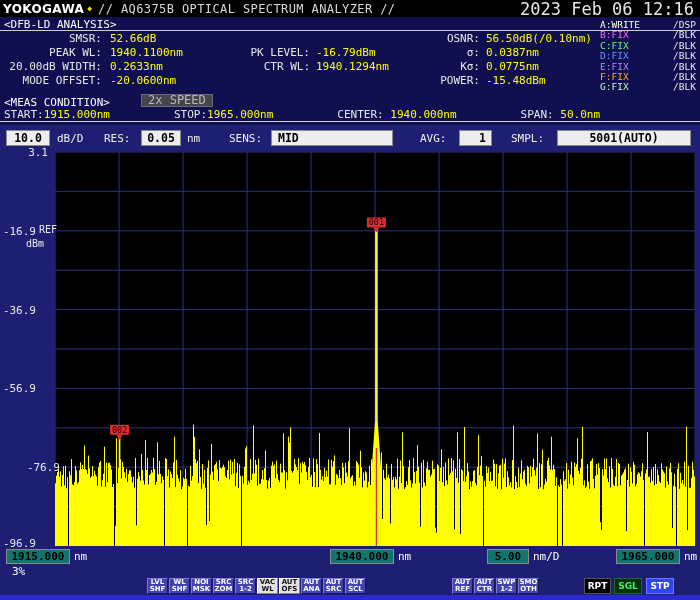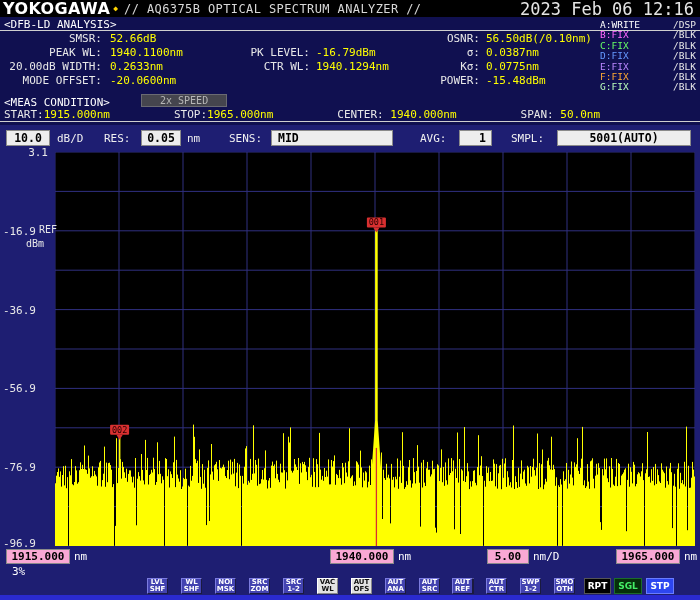--- a/index.html
+++ b/index.html
@@ -2,21 +2,21 @@
 <html><head>
 <meta charset="utf-8">
 <style>
   *{margin:0;padding:0;box-sizing:border-box}
   html,body{width:700px;height:600px;overflow:hidden;background:#000}
   body{font-family:"DejaVu Sans Mono",monospace}
   .screen{position:relative;width:700px;height:600px;background:#1e1e72;color:#e8e8e8}
 
   
   .titlebar{position:absolute;top:0;left:0;width:700px;height:17px;background:#000;display:flex;align-items:center}
-  .logo{font-family:"DejaVu Sans",sans-serif;font-weight:bold;font-size:16px;color:#fff;margin-left:3px;letter-spacing:.4px}
+  .logo{font-family:"DejaVu Sans",sans-serif;font-weight:bold;font-size:12px;color:#fff;margin-left:3px;letter-spacing:.4px}
   .diamond{color:#ffd400;font-size:8px;margin:0 6px 0 3px}
   .tb-title{font-size:12px;color:#d8d8d8;letter-spacing:.4px}
   .tb-date{margin-left:auto;margin-right:6px;font-size:17px;color:#e5e5e5}
 
   
   .toppanel{position:absolute;top:17px;left:0;width:700px;height:108px;background:#101050}
   .an-header{position:absolute;top:1px;left:4px;font-size:11px;color:#fff}
   .hline{position:absolute;left:0;width:700px;height:1px;background:#cfcfcf}
   .hline-top{top:13px}
   .hline-bottom{top:104px}
@@ -25,21 +25,21 @@
   .an-row .c1l{width:100px;text-align:right;color:#e8e8e8}
   .an-row .c1v{width:130px;padding-left:8px;color:#ffff00}
   .an-row .c2l{width:78px;text-align:right;color:#e8e8e8}
   .an-row .c2v{width:118px;padding-left:6px;color:#ffff00}
   .an-row .c3l{width:52px;text-align:right;color:#e8e8e8}
   .an-row .c3v{padding-left:6px;color:#ffff00}
   #trace-list{position:absolute;top:3px;right:4px;width:96px}
   .trace-row{display:flex;justify-content:space-between;height:10.4px;line-height:10.4px;font-size:9.5px}
   .trace-mode{color:#e8e8e8}
   .meas-header{position:absolute;top:79px;left:4px;font-size:11px;color:#fff}
-  .speed-badge{position:absolute;top:77px;left:141px;font-size:10px;color:#b6b6b6;background:#45454e;border:1px solid #6a6a72;padding:0 18px;height:13px;line-height:11px}
+  .speed-badge{position:absolute;top:77px;left:141px;font-size:12px;color:#b6b6b6;background:#45454e;border:1px solid #6a6a72;padding:0 6px;height:13px;line-height:11px}
   #meas-items{position:absolute;top:91px;left:4px;display:flex;font-size:11px;white-space:pre}
   .meas-item{margin-right:64px}
   .ml{color:#e8e8e8;white-space:pre}
   .mv{color:#ffff00;white-space:pre}
 
   
   .settings-row{position:absolute;top:130px;left:0;width:700px;height:18px}
   .wbox{position:absolute;top:0;height:16px;line-height:14px;background:#ededed;color:#000;text-align:center;
         font-size:11.5px;font-weight:700;border:1px solid #8a8a8a}
   .slabel{position:absolute;top:1px;font-size:11px;color:#f0f0f0;line-height:15px}
@@ -59,30 +59,30 @@
   .chart-area{position:absolute;top:152px;left:0;width:700px;height:395px}
   #spectrum{position:absolute;left:55px;top:0;width:640px;height:394px;background:#000;display:block}
   .ylab{position:absolute;left:0;width:36px;text-align:right;font-size:11px;color:#e8e8e8}
   .ref-label{position:absolute;left:39px;top:72px;font-size:10px;color:#e8e8e8}
   .yunit{position:absolute;left:26px;top:86px;font-size:10px;color:#e8e8e8}
 
   
   .xaxis{position:absolute;top:549px;left:0;width:700px;height:16px}
   .xg{position:absolute;top:0;display:flex;align-items:center;gap:4px}
   .xg1{left:6px}.xg2{left:330px}.xg3{left:487px}.xg4{left:616px}
-  .xbox{display:inline-block;height:15px;line-height:13px;background:#f9a8d4;color:#000;font-size:11px;
+  .xbox{display:inline-block;height:15px;line-height:13px;background:#0f766e;color:#000;font-size:11px;
         font-weight:700;text-align:center;border:1px solid #8a8a8a}
   .xb-wl{width:64px}.xb-div{width:42px}
   .xunit{font-size:11px;color:#fff}
 
   .progress{position:absolute;top:565px;left:12px;font-size:11px;color:#fff}
 
   
   .toolbar{position:absolute;top:578px;left:0;width:700px;height:17px}
-  .tb-group{position:absolute;top:0;display:flex;gap:13px}
+  .tb-group{position:absolute;top:0;display:flex;gap:1px}
   .g0{left:147px}.g1{left:452px}
   .tb-btn{width:21px;height:16px;background:#4343b0;color:#fff;display:flex;flex-direction:column;
           align-items:center;justify-content:center;font-size:7px;line-height:7.5px;
           font-family:"DejaVu Sans",sans-serif;font-weight:bold;
           border:1px solid #7c7ce0;border-bottom-color:#1a1a40;border-right-color:#1a1a40;cursor:pointer}
   .tb-btn.active{background:#e2e2e2;color:#101010;border-color:#fff;border-bottom-color:#888;border-right-color:#888}
   .endbtn{position:absolute;top:0;height:16px;line-height:14px;text-align:center;font-size:9px;
           font-family:"DejaVu Sans",sans-serif;font-weight:bold;cursor:pointer}
   .rpt{left:584px;width:27px;background:#000;color:#fff;border:1px solid #555}
   .sgl{left:614px;width:28px;background:#06300a;color:#44ee66;border:1px solid #1c6b2c}
@@ -854,21 +854,21 @@
         <path d="M 318.2 75.4 L 324.6 75.4 L 321.4 80.4 Z" fill="#d83030"></path>
         <rect x="55.1" y="272.8" width="19" height="10" rx="1" fill="#d83030"></rect>
         <text x="64.6" y="280.8" text-anchor="middle" font-size="8.5" fill="#2b0000" font-family="DejaVu Sans Mono, monospace">002</text>
         <path d="M 61.4 282.8 L 67.8 282.8 L 64.6 287.8 Z" fill="#d83030"></path>
       </svg>
     <div id="ylabels">
         <div class="ylab" style="top: -6px; margin-left: 12px;">3.1</div>
         <div class="ylab" style="top: 72.8px;">-16.9</div>
         <div class="ylab" style="top: 151.6px;">-36.9</div>
         <div class="ylab" style="top: 230.4px;">-56.9</div>
-        <div class="ylab" style="top: 309.2px;">-76.9</div>
+        <div class="ylab" style="top: 309.2px; margin-left: 24px;">-76.9</div>
         <div class="ylab" style="top: 385px;">-96.9</div>
       </div>
     <span class="ref-label">REF</span>
     <span class="yunit">dBm</span>
   </div>
 
   <div class="xaxis">
     <span class="xg xg1">
       <span class="xbox xb-wl">1915.000</span>
       <span class="xunit">nm</span>

